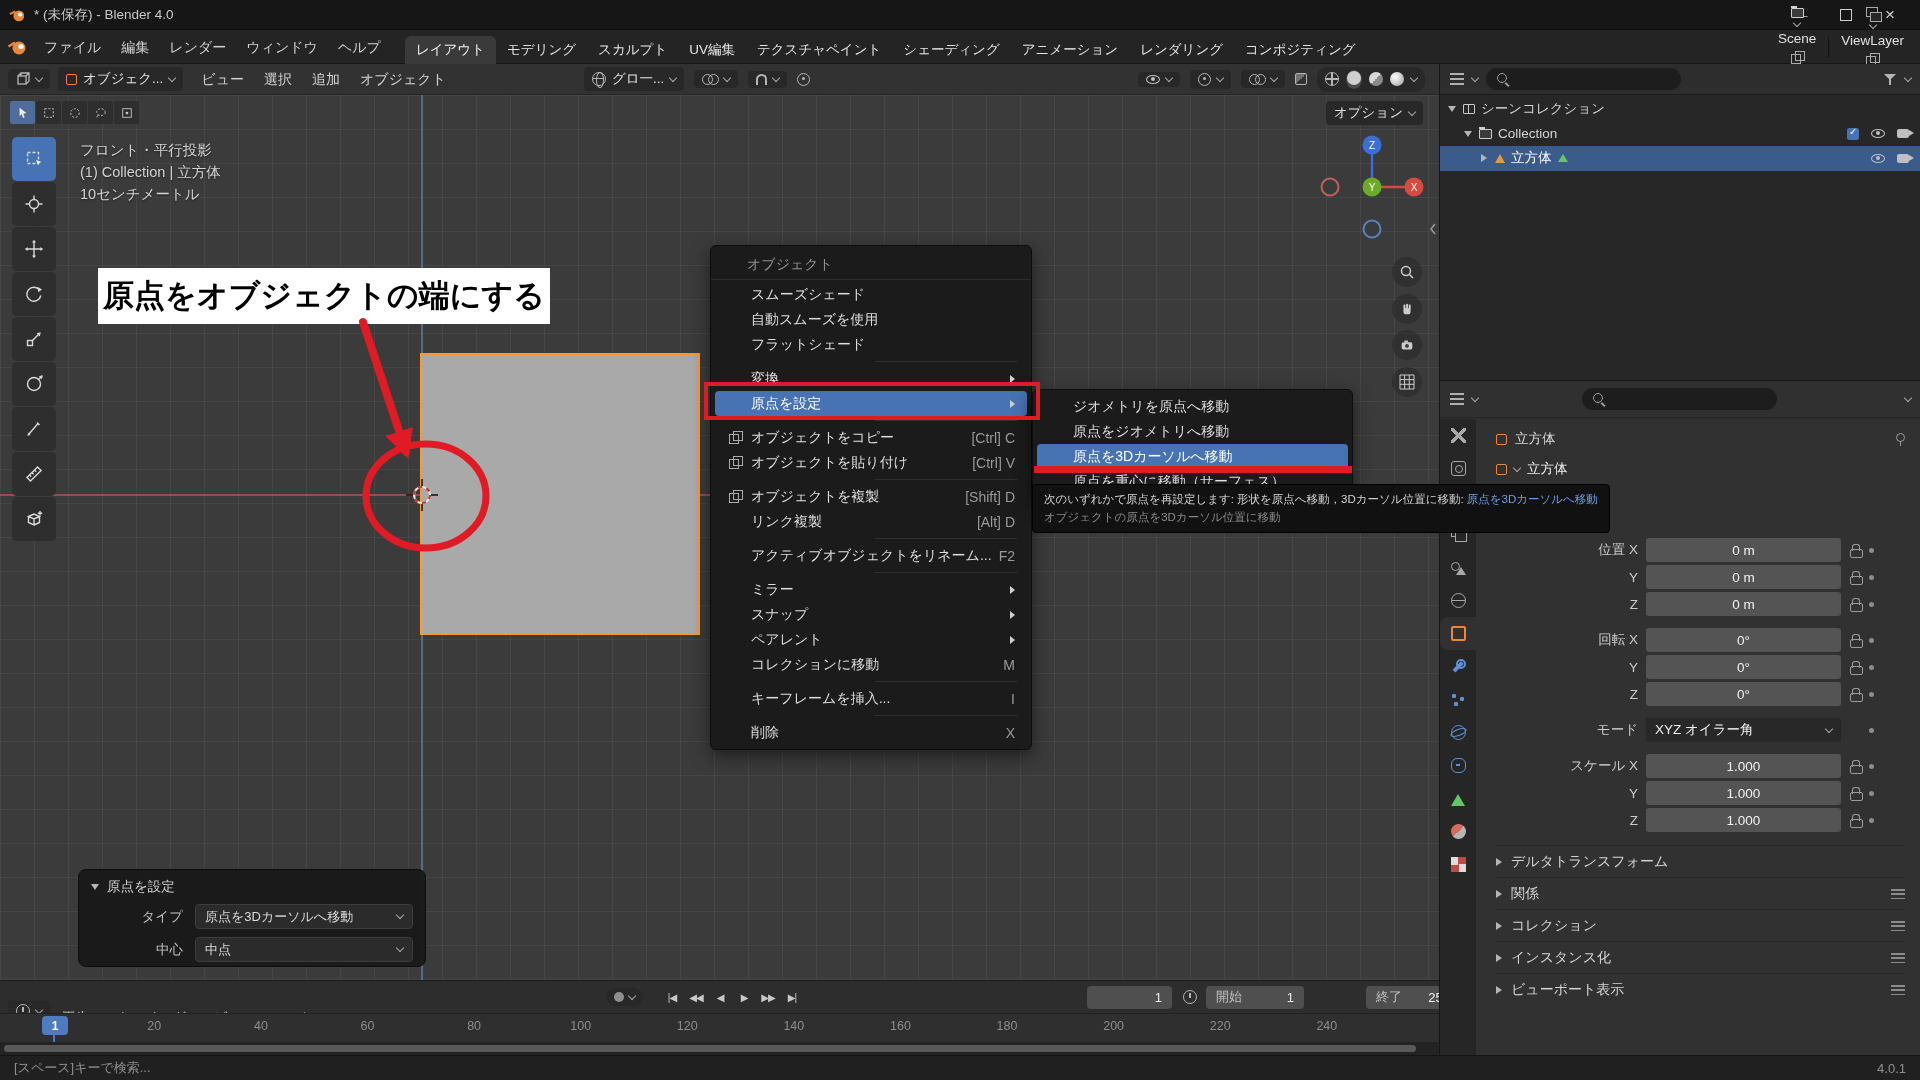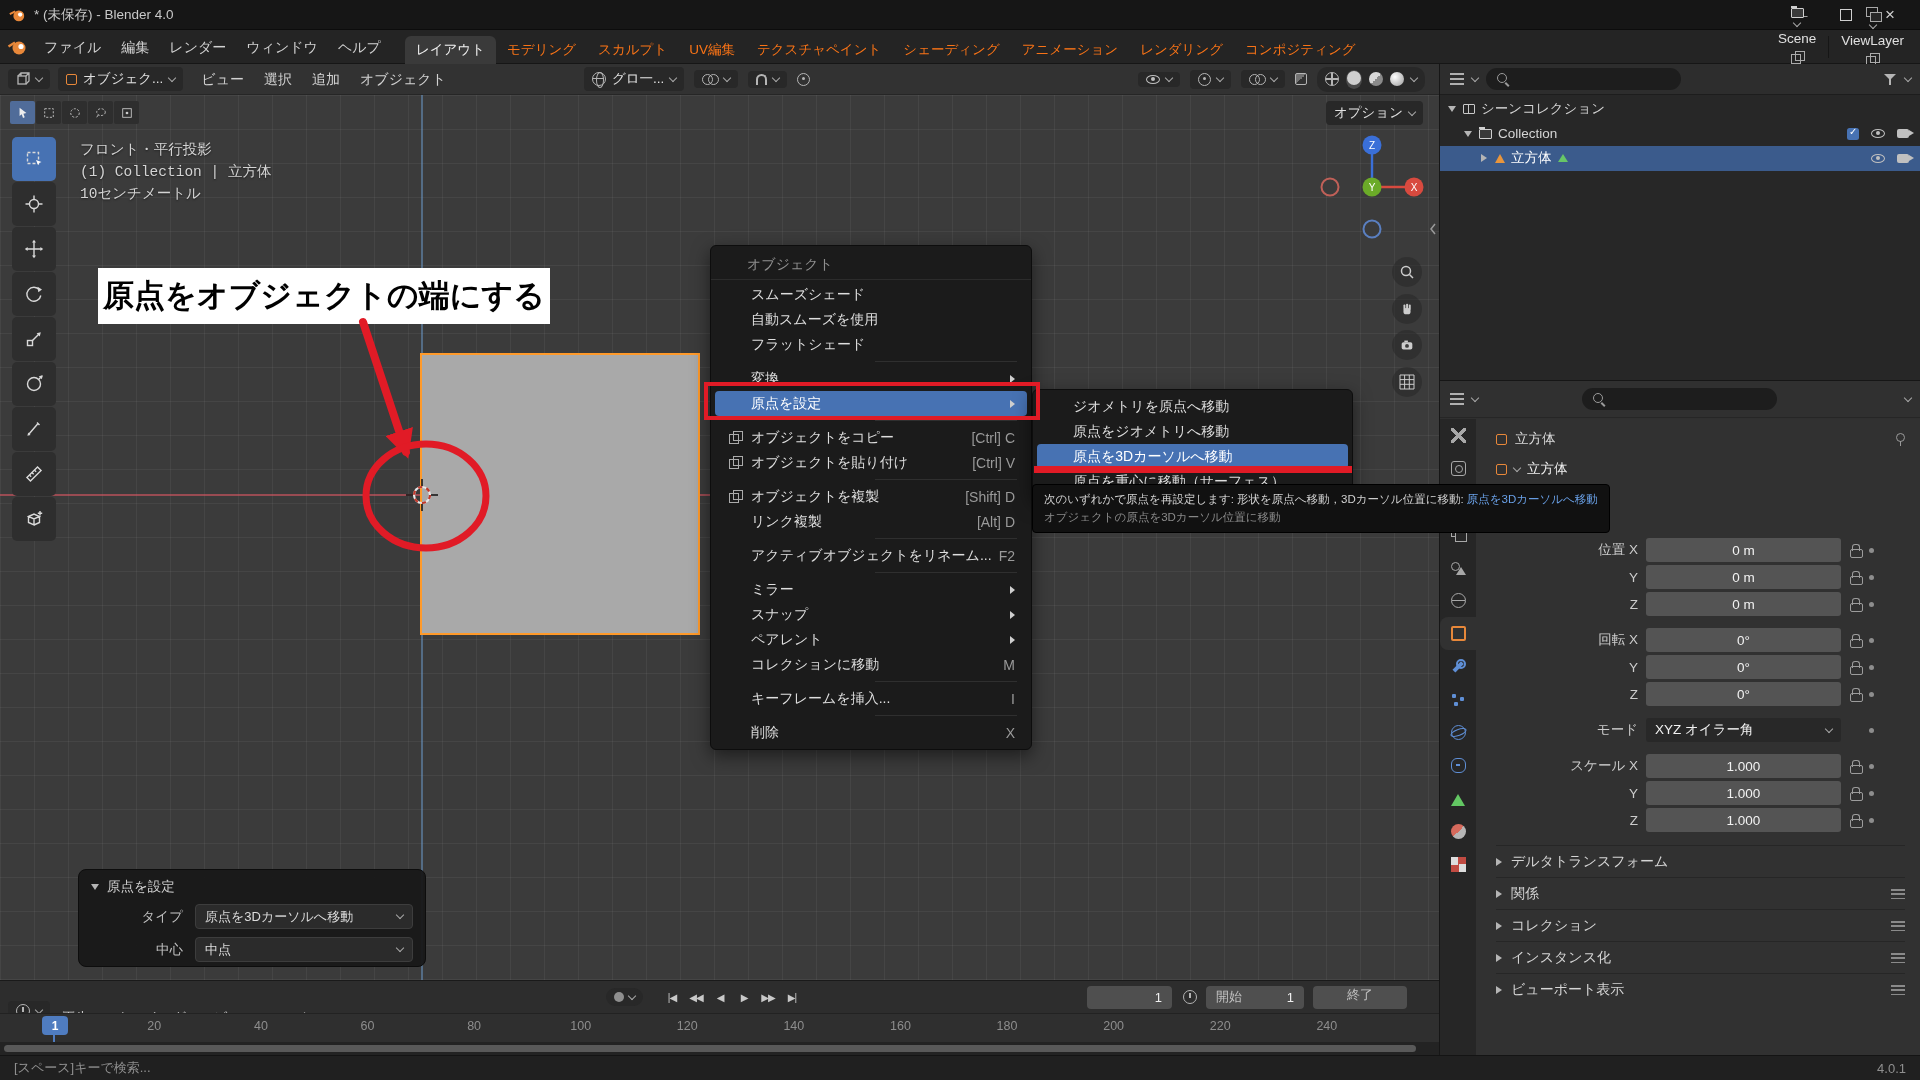--- a/index.html
+++ b/index.html
@@ -66,21 +66,21 @@
   .wb-min::before{content:"—";font-size:11px;}
   .wb-max::before{content:"";width:10px;height:10px;border:1.3px solid #cfcfcf;display:block;}
   .wb-close::before{content:"×";font-size:17px;}
 
   
   .topbar{position:absolute;left:0;top:30px;width:1920px;height:34px;background:#242424;display:flex;align-items:center;border-bottom:1px solid #161616;}
   .logo-wrap{width:34px;display:flex;justify-content:center;}
   .menus{display:flex;}
   .menu-item{padding:0 10px;font-size:14px;color:#d2d2d2;line-height:34px;}
   .workspaces{display:flex;margin-left:14px;height:34px;align-items:flex-end;}
-  .ws-tab{padding:6px 11px;font-size:13.5px;color:#f97316;border-radius:6px 6px 0 0;line-height:16px;white-space:nowrap;}
+  .ws-tab{padding:6px 11px;font-size:13.5px;color:#e5e5e5;border-radius:6px 6px 0 0;line-height:16px;white-space:nowrap;}
   .ws-tab.active{background:#3a3a3a;color:#f0f0f0;}
   .top-right{margin-left:auto;display:flex;align-items:center;gap:6px;padding-right:10px;}
   .id-selector{display:flex;align-items:center;gap:5px;padding:3px 6px;flex-direction:column;}
   .id-selector .lbl{font-size:13.5px;color:#e0e0e0;}
   .mini-x::before{content:"×";color:#9a9a9a;font-size:13px;}
   .sep-v{width:1px;height:22px;background:#161616;}
 
   
   .vp-header{position:absolute;left:0;top:64px;width:1439px;height:31px;background:#323232;border-bottom:1px solid #262626;display:flex;align-items:center;padding:0 8px;gap:8px;}
   .pill{display:flex;align-items:center;gap:6px;background:#282828;border-radius:4px;padding:3px 8px;}
@@ -92,21 +92,21 @@
   .shade-pill{display:flex;align-items:center;gap:7px;background:#282828;border-radius:10px;padding:3px 8px;}
   .shade-active{background:#4a4a4a;border-radius:50%;padding:1px;}
 
   .vp-canvas{position:absolute;left:0;top:95px;width:1439px;height:885px;background:#3b3b3b;overflow:hidden;
     background-image:linear-gradient(to right,rgba(255,255,255,0.05) 1px,transparent 1px),linear-gradient(to bottom,rgba(255,255,255,0.05) 1px,transparent 1px);
     background-size:34px 34px;}
   .axis-x{position:absolute;left:0;top:399px;width:100%;height:1.6px;background:rgba(205,85,95,0.65);}
   .axis-z{position:absolute;left:421px;top:0;width:1.6px;height:100%;background:rgba(105,150,195,0.55);}
   .cube{position:absolute;left:422px;top:260px;width:276px;height:278px;background:#a9a9a9;outline:2px solid #ff9a2a;}
   .vp-info{position:absolute;left:80px;top:44px;}
-  .vp-info div{font-size:14.5px;color:#d4d4d4;line-height:22px;text-shadow:0 1px 2px rgba(0,0,0,.5);font-family:Liberation Mono, monospace;}
+  .vp-info div{font-size:14.5px;color:#d4d4d4;line-height:22px;text-shadow:0 1px 2px rgba(0,0,0,.5);}
   .selmode-row{position:absolute;left:10px;top:6px;display:flex;gap:1px;}
   .sm-btn{width:25px;height:23px;background:#2e2e2e;display:flex;align-items:center;justify-content:center;border-radius:2px;}
   .sm-btn.active{background:#506c99;}
   .options-btn{position:absolute;right:16px;top:6px;}
   .gizmo{position:absolute;left:1316px;top:36px;}
   .nav-btn{position:absolute;left:1392px;width:30px;height:30px;border-radius:50%;background:rgba(40,40,40,0.55);display:flex;align-items:center;justify-content:center;}
   .collapse-arrow{position:absolute;right:2px;top:128px;color:#9a9a9a;font-size:12px;}
 
   
   .toolbar{position:absolute;left:12px;top:137px;display:flex;flex-direction:column;gap:1px;z-index:5;}
@@ -154,21 +154,21 @@
   .tl-record{position:absolute;left:606px;display:flex;align-items:center;gap:5px;background:#282828;border-radius:10px;padding:4px 8px;}
   .rec-circle{width:10px;height:10px;border-radius:50%;background:#8f8f8f;}
   .tl-transport{position:absolute;left:660px;display:flex;}
   .tp-btn{width:24px;height:22px;display:flex;align-items:center;justify-content:center;color:#c8c8c8;font-size:10px;letter-spacing:-1px;}
   .tp-btn::before{content:attr(data-g);}
   .tl-frame{position:absolute;left:1087px;width:85px;height:23px;background:#4f4f4f;border-radius:4px;display:flex;align-items:center;justify-content:flex-end;padding:0 10px;font-size:13px;color:#f0f0f0;}
   .tl-clockpos{position:absolute;left:1183px;}
   .tl-pill{position:absolute;height:23px;background:#4f4f4f;border-radius:4px;display:flex;align-items:center;padding:0 10px;gap:10px;font-size:13px;}
   .tl-pill .pl{color:#c2c2c2;}.tl-pill .pv{color:#f0f0f0;margin-left:auto;}
   .tl-start{left:1206px;width:98px;}
-  .tl-end{left:1313px;width:94px;flex-direction:column;}
+  .tl-end{left:1366px;width:94px;}
   .tl-ruler{position:absolute;left:0;top:1013px;width:1439px;height:29px;background:#2f2f2f;border-top:1px solid #222;overflow:hidden;}
   .ticks{position:absolute;left:101px;top:5px;display:flex;}
   .tick{width:106.6px;text-align:center;font-size:12.5px;color:#8d8d8d;}
   .playhead{position:absolute;left:42px;top:2px;width:26px;height:19px;background:#4f7cc0;border-radius:4px;color:#fff;font-size:12px;font-weight:bold;display:flex;align-items:center;justify-content:center;}
   .playline{position:absolute;left:53px;top:21px;width:2px;height:8px;background:#4f7cc0;}
   .tl-scroll{position:absolute;left:0;top:1042px;width:1439px;height:13px;background:#232323;}
   .tl-handle{position:absolute;left:4px;top:3px;width:1412px;height:7px;background:#595959;border-radius:4px;}
 
   
   .statusbar{position:absolute;left:0;top:1055px;width:1920px;height:25px;background:#202020;border-top:1px solid #141414;display:flex;align-items:center;padding:0 14px;}

